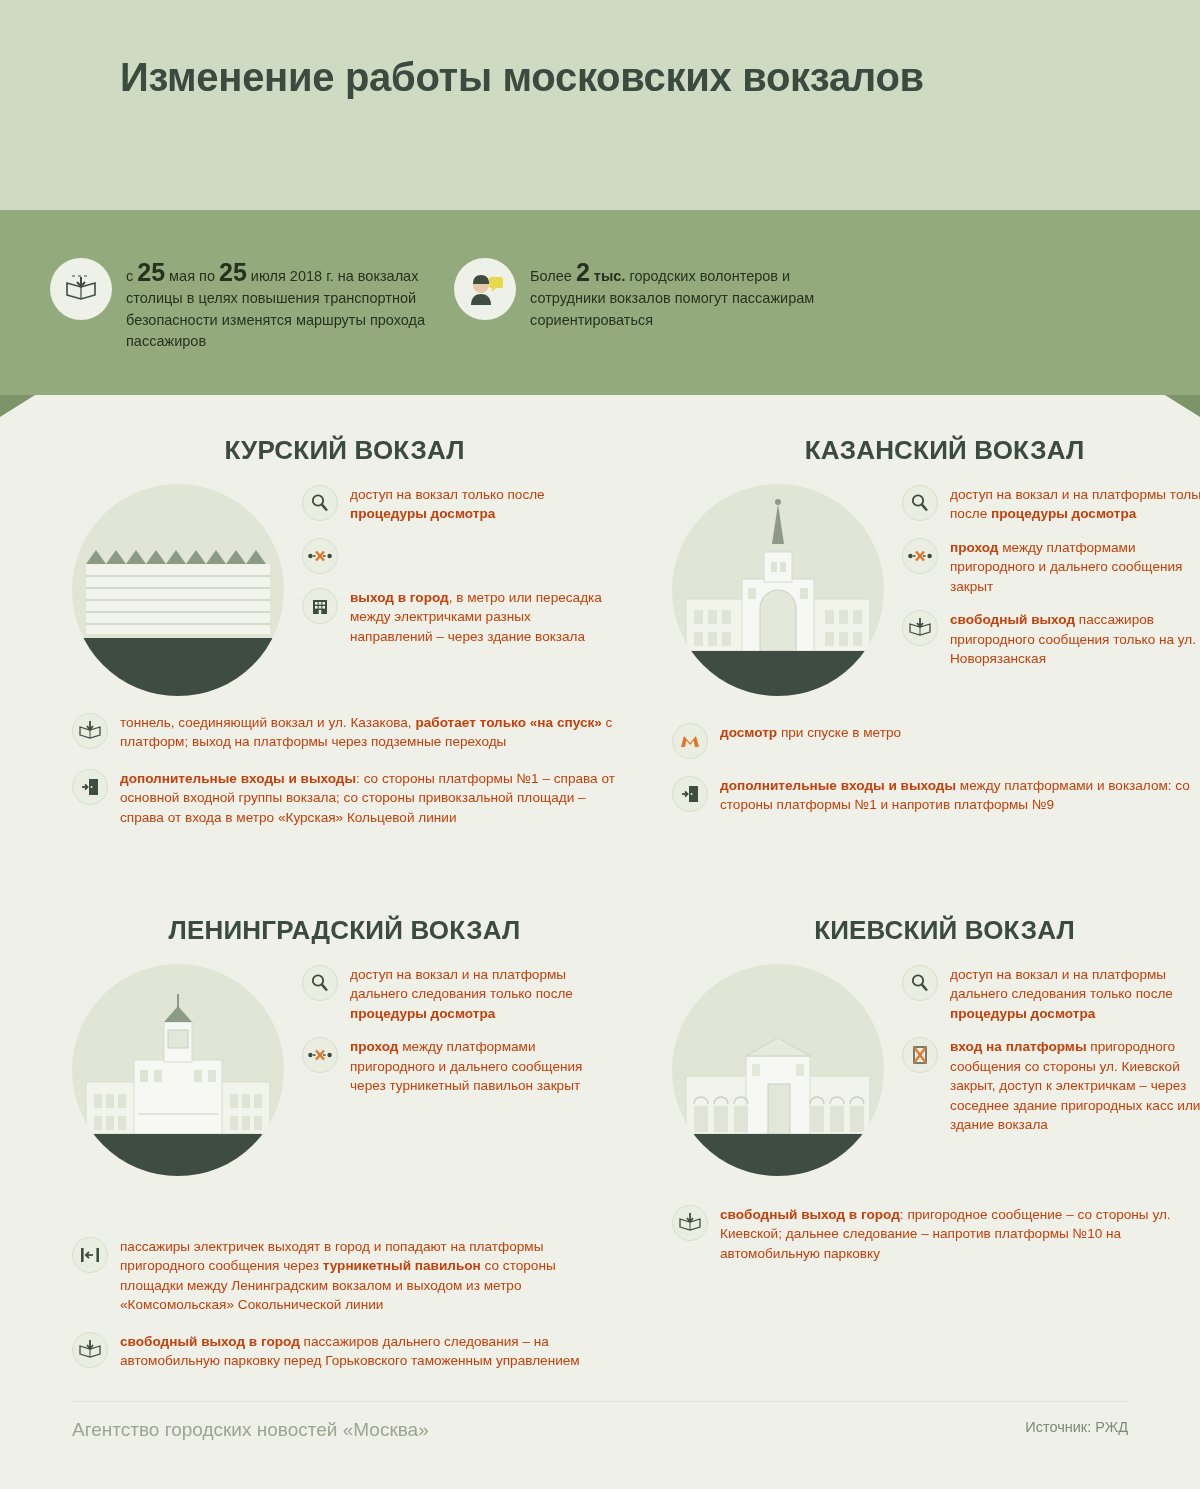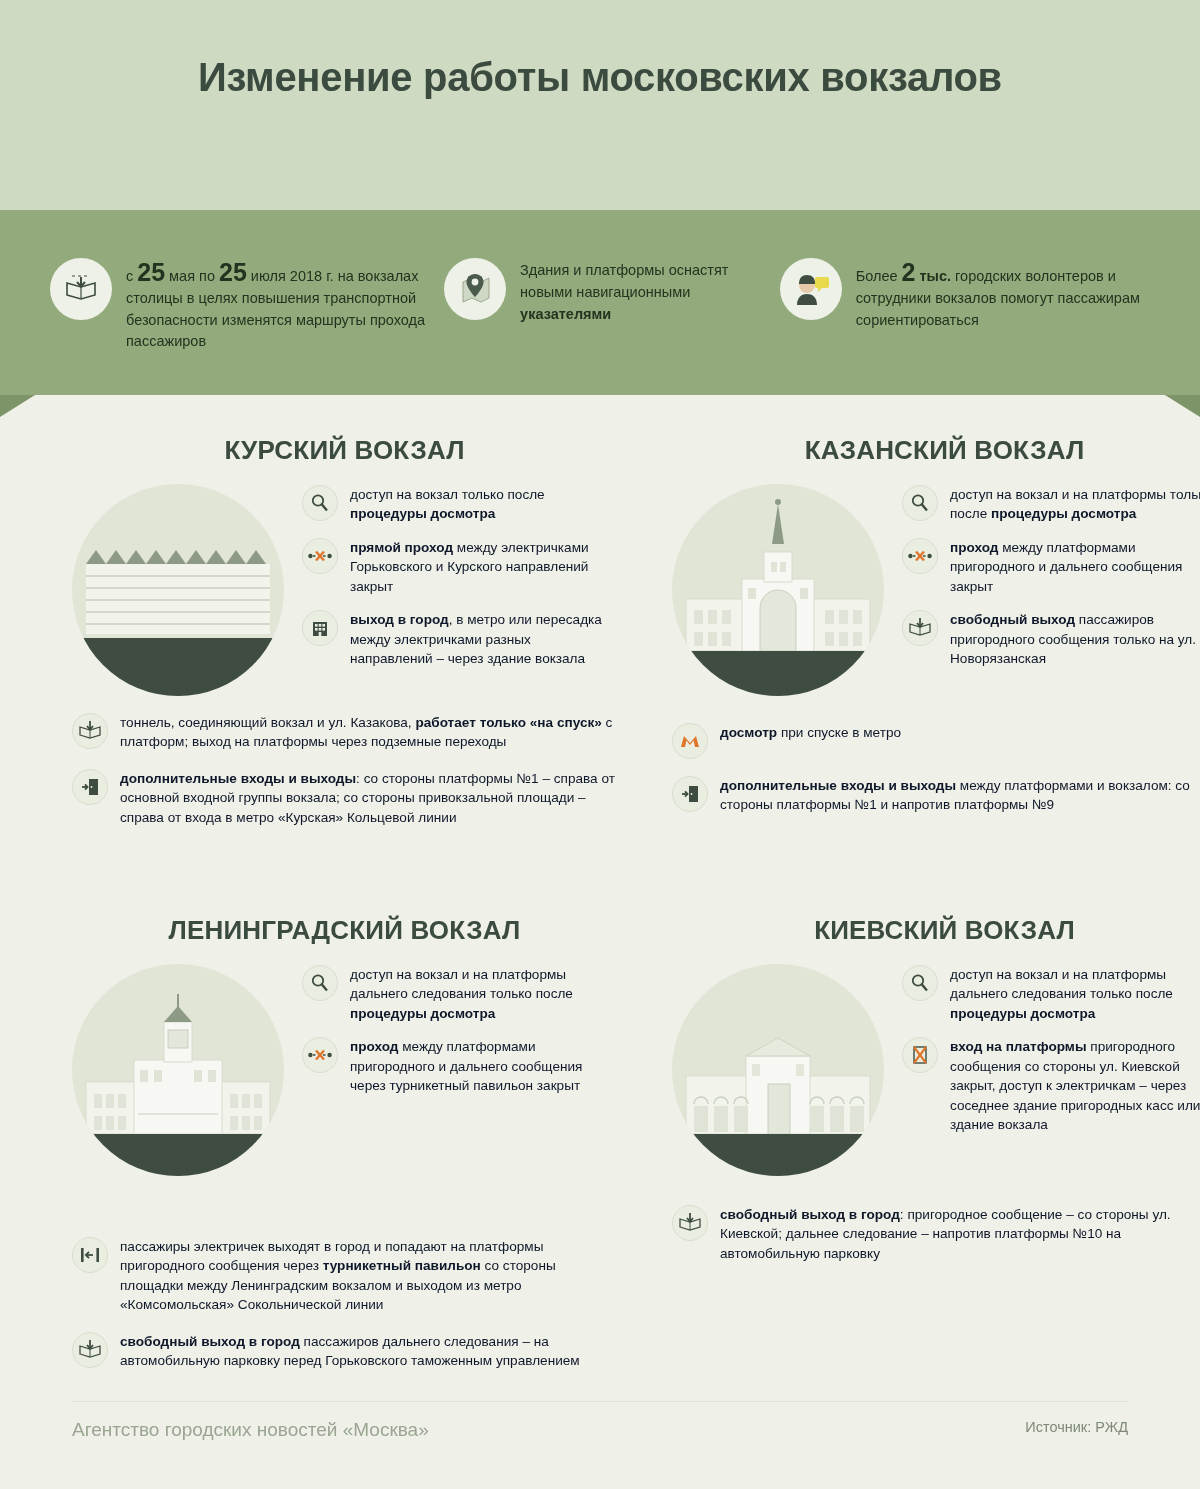--- a/index.html
+++ b/index.html
@@ -13,21 +13,21 @@
   }
   .page { position:relative; width:1200px; height:1489px; background:#eff1e8; }
 
   
   .header {
     position:absolute; left:0; top:0; width:1200px; height:210px;
     background:#cfdac2;
   }
   .header h1 {
     margin:0; padding:52px 120px 0 120px;
-    text-align:center;
+    text-align:left;
     font-size:40px; line-height:1.28; font-weight:bold;
     color:#3b4b40; letter-spacing:-0.3px;
   }
 
   
   .band {
     position:absolute; left:0; top:210px; width:1200px; height:185px;
     background:#93ab7c;
   }
   .band-notch-left, .band-notch-right {
@@ -68,21 +68,21 @@
     background:#e0e5d6; position:relative; overflow:hidden;
   }
   .bullets { flex:1 1 auto; }
   .bullet { display:flex; gap:12px; margin-bottom:13px; }
   .bullet:last-child { margin-bottom:0; }
   .b-ic {
     flex:0 0 auto; width:36px; height:36px; border-radius:50%;
     background:#eaeee1; border:1px solid #d7dece;
     display:flex; align-items:center; justify-content:center; margin-top:1px;
   }
-  .b-tx { font-size:13.6px; line-height:1.43; color:#0f172a; padding-top:1px; }
+  .b-tx { font-size:13.6px; line-height:1.43; color:#c2410c; padding-top:1px; }
   .b-tx b { font-weight:bold; }
 
   .lower { margin-top:16px; }
   .lower .bullet { margin-bottom:16px; }
 
   
   .footer {
     position:absolute; left:0; bottom:0; width:1200px; height:96px;
   }
   .footer .line { position:absolute; left:72px; right:72px; top:8px; height:1px; background:#dfe3d6; }
@@ -118,32 +118,20 @@
             <path d="M14 9 L18 13.5 L22 9" fill="none" stroke="#3f4c41" stroke-width="2"></path>
             <path d="M9 3 L27 3" stroke="#3f4c41" stroke-width="1.2" stroke-dasharray="3 3"></path>
           </svg>
         </div>
         <div class="band-text">
           <span>с </span><span class="big">25</span><span> мая </span><span>по </span><span class="big">25</span><span> июля </span><span>2018 г.</span>
           <span>на вокзалах столицы в целях повышения транспортной безопасности изменятся маршруты прохода пассажиров</span>
         </div>
       </div>
 
-      <div class="band-item w2">
-        <div class="circle-ic">
-          <svg width="36" height="34" viewBox="0 0 36 34">
-            <path d="M6 10 L15 6 L24 10 L32 6 L32 26 L24 30 L15 26 L6 30 Z" fill="#cfd7c5" stroke="#9aa78f" stroke-width="1"></path>
-            <path d="M18 2 C13 2 9.5 5.6 9.5 10.2 C9.5 16 18 25 18 25 C18 25 26.5 16 26.5 10.2 C26.5 5.6 23 2 18 2 Z" fill="#4a5a4b"></path>
-            <circle cx="18" cy="10" r="3.4" fill="#eef1e7"></circle>
-          </svg>
-        </div>
-        <div class="band-text">
-          <span>Здания и платформы оснастят новыми навигационными </span><b>указателями</b>
-        </div>
-      </div>
 
       <div class="band-item w3">
         <div class="circle-ic">
           <svg width="40" height="36" viewBox="0 0 40 36">
             <path d="M6 34 C6 26 11 23 16 23 C21 23 26 26 26 34 Z" fill="#3f4c41"></path>
             <circle cx="16" cy="14" r="8" fill="#e6c9a8"></circle>
             <path d="M8 13 C8 7 11 4 16 4 C21 4 24 7 24 12 L24 13 L8 13 Z" fill="#3f4c41"></path>
             <rect x="24" y="6" width="14" height="11" rx="2" fill="#e8d84b"></rect>
             <path d="M27 17 L27 21 L31 17 Z" fill="#e8d84b"></path>
           </svg>
@@ -203,23 +191,20 @@
           </div>
           <div class="bullet">
             <div class="b-ic">
               <svg width="24" height="16" viewBox="0 0 24 16">
                   <circle cx="2.4" cy="8" r="2.2" fill="#3f4c41"></circle>
                   <circle cx="21.6" cy="8" r="2.2" fill="#3f4c41"></circle>
                   <line x1="5" y1="8" x2="19" y2="8" stroke="#3f4c41" stroke-width="1.4" stroke-dasharray="2.5 2.5"></line>
                   <line x1="8" y1="3.5" x2="16" y2="12.5" stroke="#e0762a" stroke-width="2.4"></line>
                   <line x1="16" y1="3.5" x2="8" y2="12.5" stroke="#e0762a" stroke-width="2.4"></line>
                 </svg>
-            </div>
-            <div class="b-tx">
-              <b>прямой проход</b><span> между электричками Горьковского и Курского направлений закрыт</span>
             </div>
           </div>
           <div class="bullet">
             <div class="b-ic">
               <svg width="20" height="20" viewBox="0 0 20 20">
                   <rect x="3" y="4" width="14" height="14" fill="#3f4c41"></rect>
                   <g fill="#eaeee1">
                     <rect x="5" y="6" width="2.6" height="2.6"></rect>
                     <rect x="8.7" y="6" width="2.6" height="2.6"></rect>
                     <rect x="12.4" y="6" width="2.6" height="2.6"></rect>

